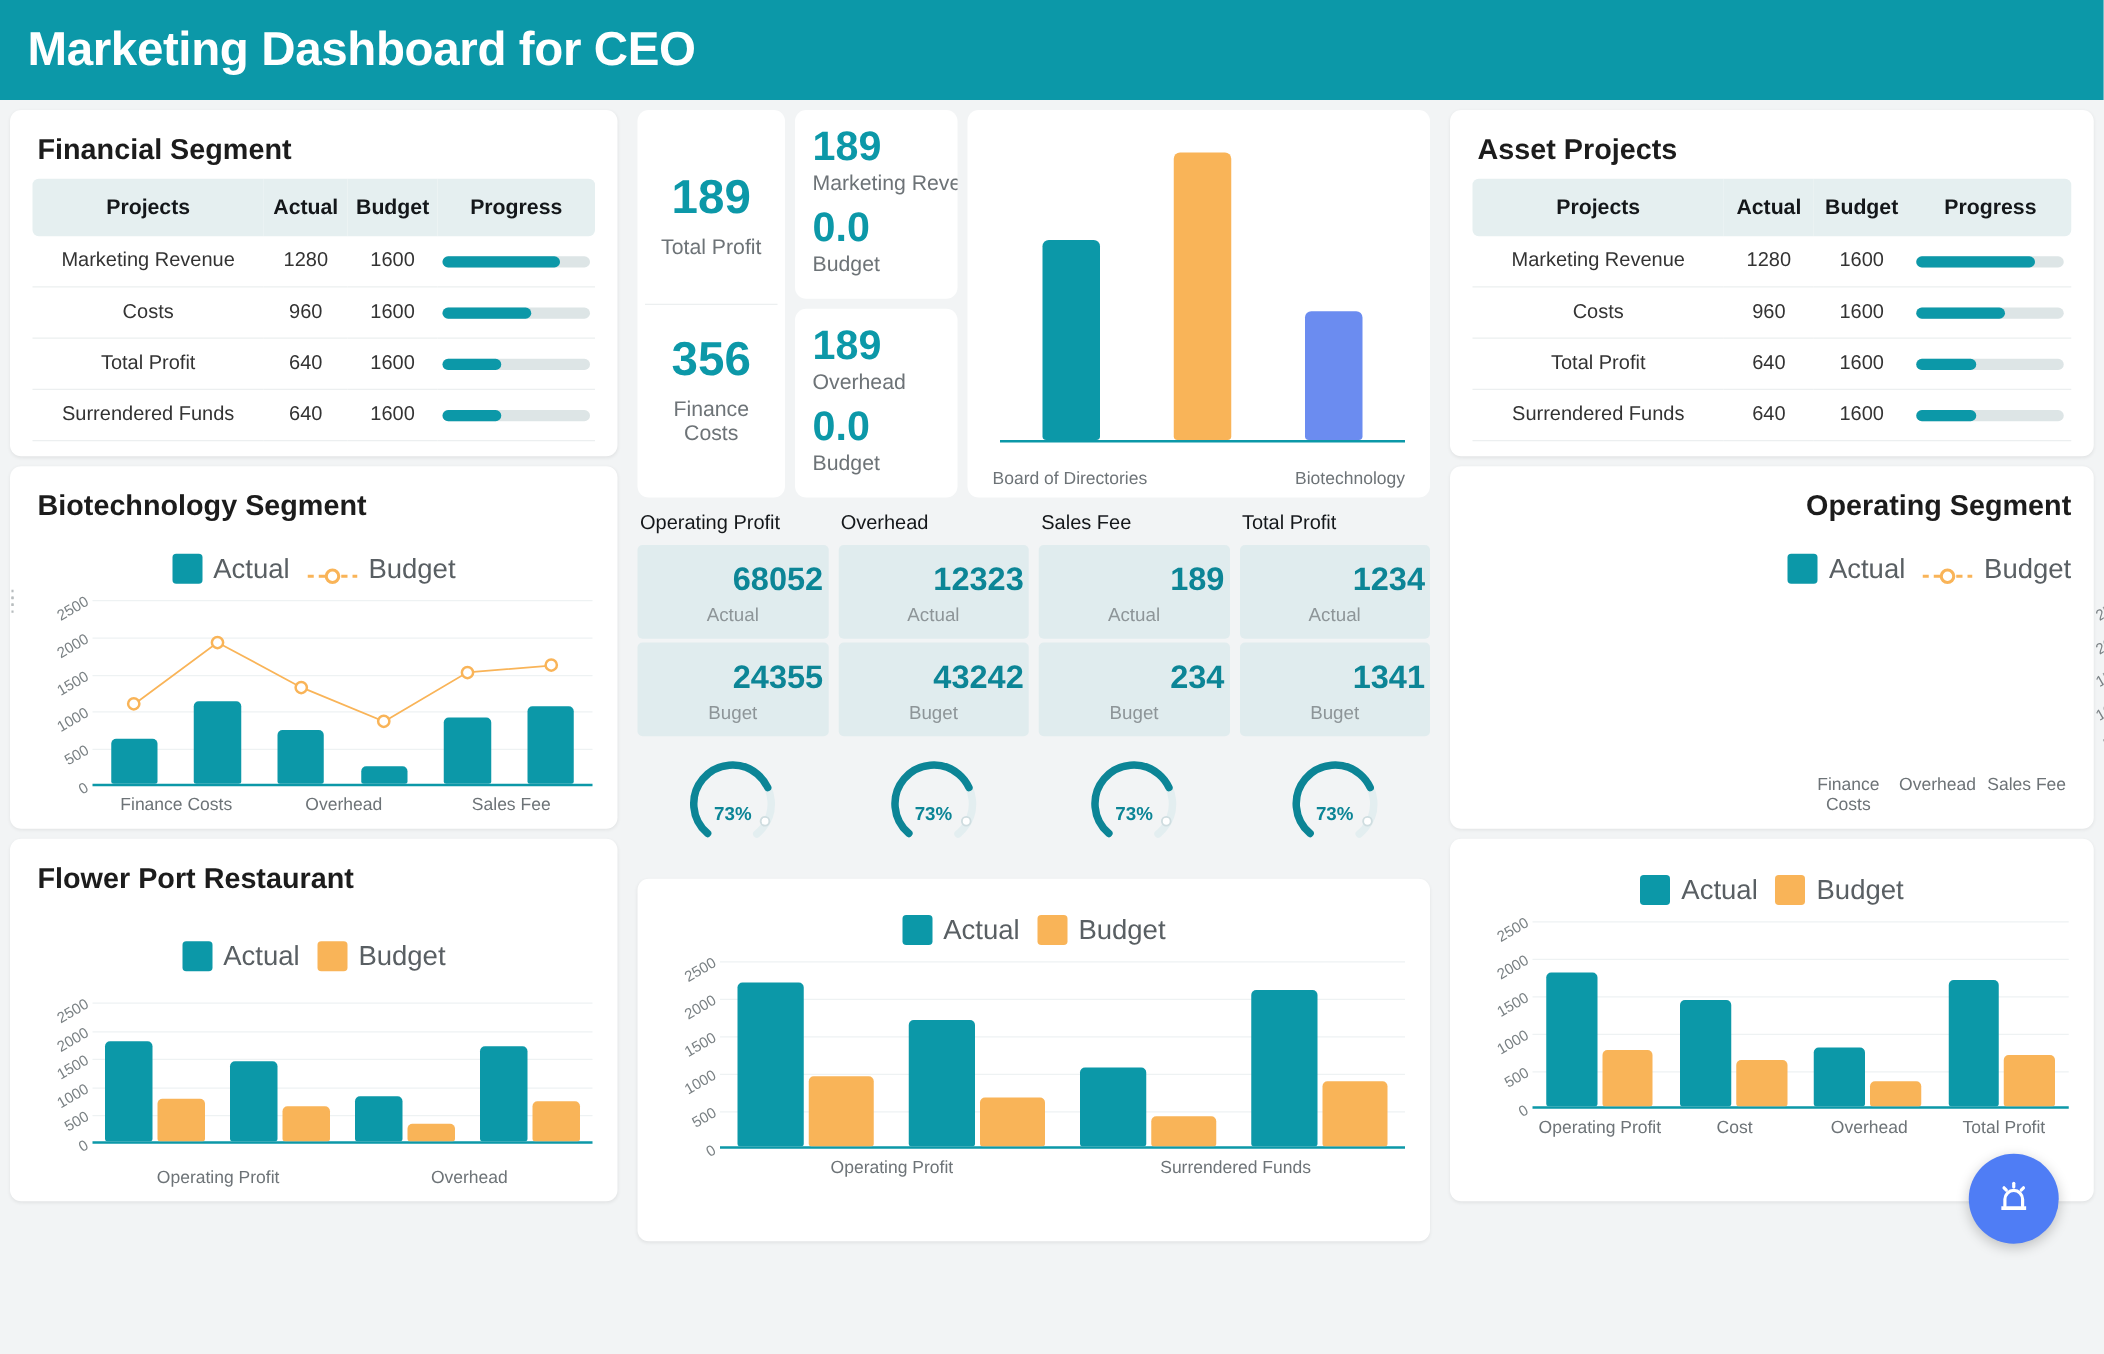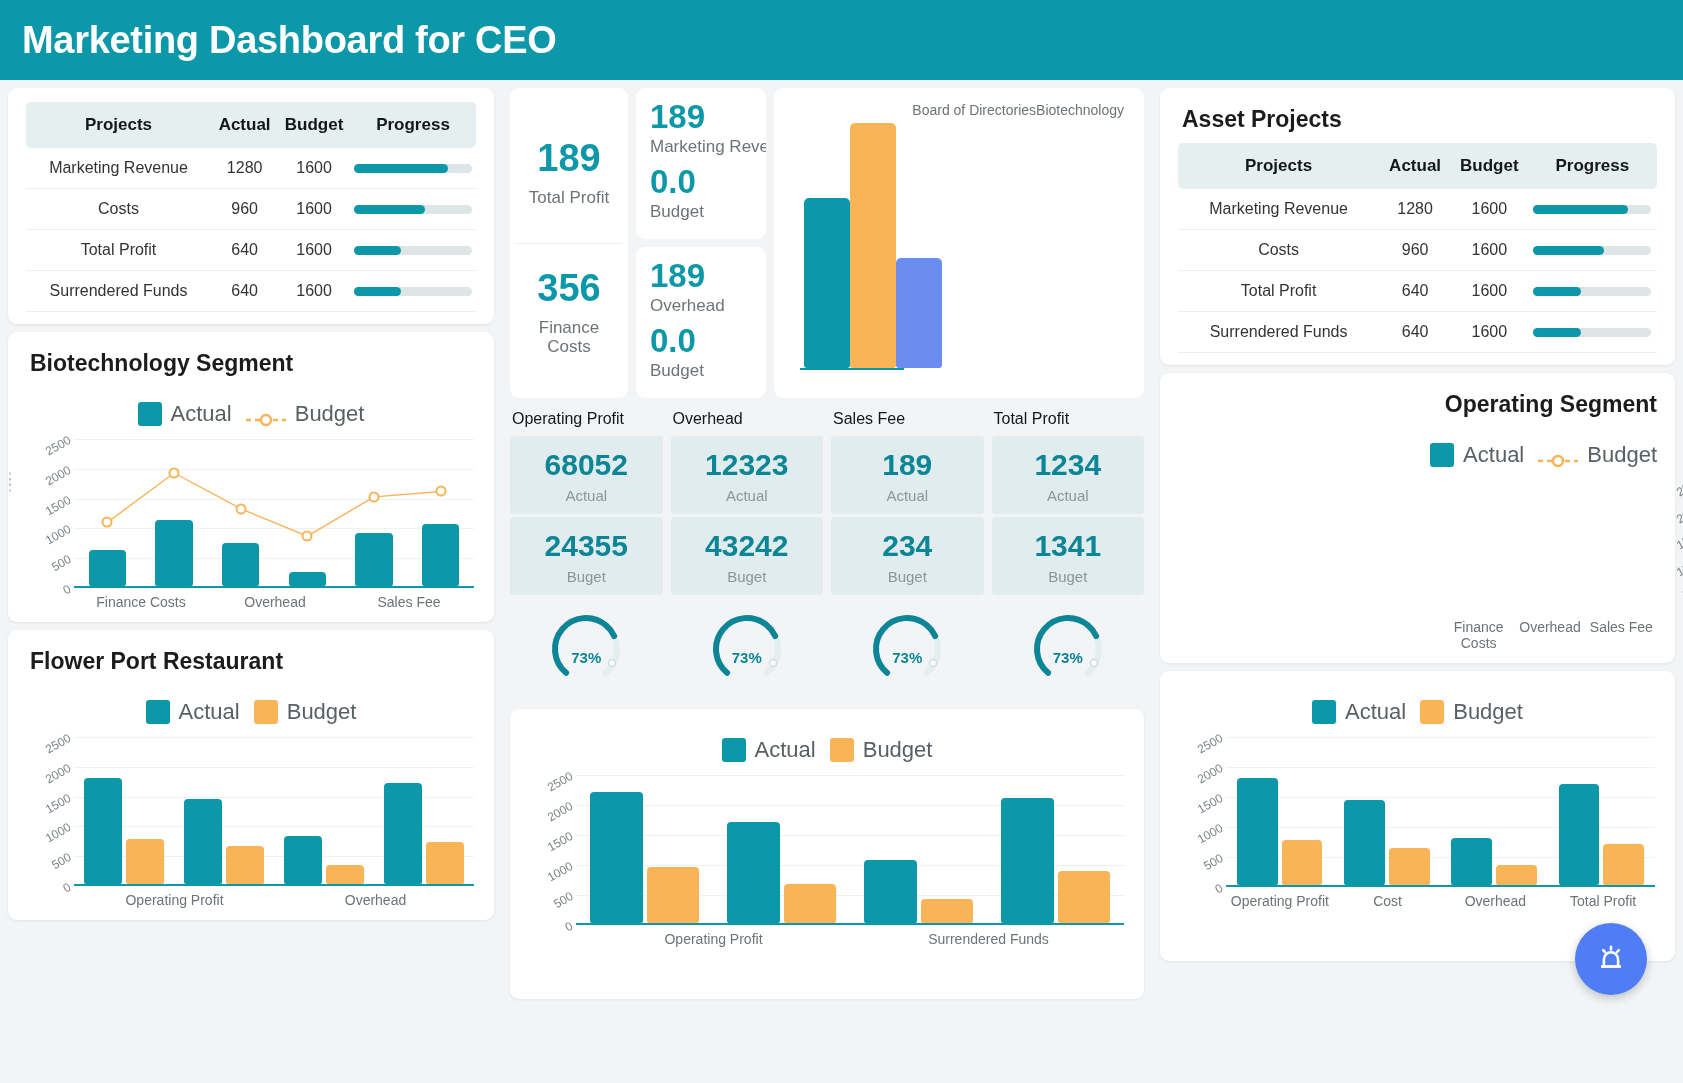--- a/index.html
+++ b/index.html
@@ -61,36 +61,36 @@
 
   .kpi-mid { width:130px; margin:8px 4px; display:flex; flex-direction:column; }
   .kpi-mid .mcard {
     background:#fff; border-radius:9px; padding:10px 0 12px 14px; flex:1;
     overflow:hidden; white-space:nowrap;
   }
   .kpi-mid .mcard + .mcard { margin-top:8px; }
   .m-num { font-size:33px; font-weight:bold; color:#0c98a8; line-height:1.15; }
   .m-lbl { font-size:17px; color:#6d7377; margin:1px 0 6px 0; }
 
-  .barcard { flex:1; background:#fff; border-radius:9px; margin:8px 8px 8px 4px; padding:14px 16px 8px; display:flex; flex-direction:row; }
+  .barcard { flex:1; background:#fff; border-radius:9px; margin:8px 8px 8px 4px; padding:14px 16px 8px; display:flex; flex-direction:column; }
   .barplot { flex:1; position:relative; }
   .bars3 { position:absolute; left:14px; right:8px; bottom:22px; top:6px; display:flex; align-items:flex-end; }
   .bslot { flex:1; display:flex; justify-content:center; align-items:flex-end; height:100%; }
   .b3 { width:46px; border-radius:5px 5px 3px 3px; }
   .axis3 { position:absolute; left:10px; right:4px; bottom:20px; height:2px; background:#0c98a8; }
   .xlab3 { display:flex; justify-content:space-between; font-size:14px; color:#6d7377; padding:0 4px; }
 
   
   .tiles { display:flex; margin:0 8px; }
   .tcol { flex:1; margin-right:8px; }
   .tcol:last-child { margin-right:0; }
   .tcol .thead { font-size:16px; color:#14171a; padding:4px 2px 8px 2px; }
   .tbox { background:#e0ecee; border-radius:4px; padding:12px 4px 10px; text-align:center; }
   .tbox + .tbox { margin-top:3px; }
-  .tnum { font-size:30px; font-weight:bold; color:#0c8596; }
+  .tnum { font-size:26px; font-weight:bold; color:#0c8596;text-align:right; }
   .tlbl { font-size:15px; color:#8d9598; margin-top:5px; }
   .gauges { display:flex; margin:14px 8px 0 8px; }
   .gcol { flex:1; margin-right:8px; display:flex; justify-content:center; }
   .gcol:last-child { margin-right:0; }
   .gwrap { position:relative; width:84px; height:78px; }
   .gwrap .gtxt { position:absolute; left:0; right:0; top:40px; text-align:center; font-size:15px; font-weight:bold; color:#0c8596; }
 
   
   .chart-card { display:flex; flex-direction:column; }
   .legend { display:flex; justify-content:center; align-items:center; gap:14px; margin:14px 0 8px 0; }
@@ -125,20 +125,21 @@
 <div class="topbar">
   <h1>Marketing Dashboard for CEO</h1>
 </div>
 
 <div class="dots">⋮<br>⋮</div>
 
 <div class="grid">
 
   <div>
     <div class="card">
+      <div class="card-title">Financial Segment</div>
       <table class="seg">
         <thead>
             <tr>
           <th class="colp">Projects</th>
           <th class="cola">Actual</th>
           <th class="colb">Budget</th>
           <th class="colpr">Progress</th>
         </tr>
           </thead>
         <tbody>
@@ -252,21 +253,21 @@
             </div>
           </div>
         </div>
       <div class="xrow">
           <div class="xcell">Finance Costs</div>
           <div class="xcell">Overhead</div>
           <div class="xcell">Sales Fee</div>
         </div>
     </div>
 
-    <div class="card chart-card" style="height:290px;">
+    <div class="card chart-card" style="height:290px;gap:12px;">
       <div class="card-title">Flower Port Restaurant</div>
       <div class="legend">
         <span class="li">
           <span class="sw" style="background:#0c98a8"></span>
           <span>Actual</span>
         </span>
         <span class="li">
           <span class="sw" style="background:#f9b458"></span>
           <span>Budget</span>
         </span>

